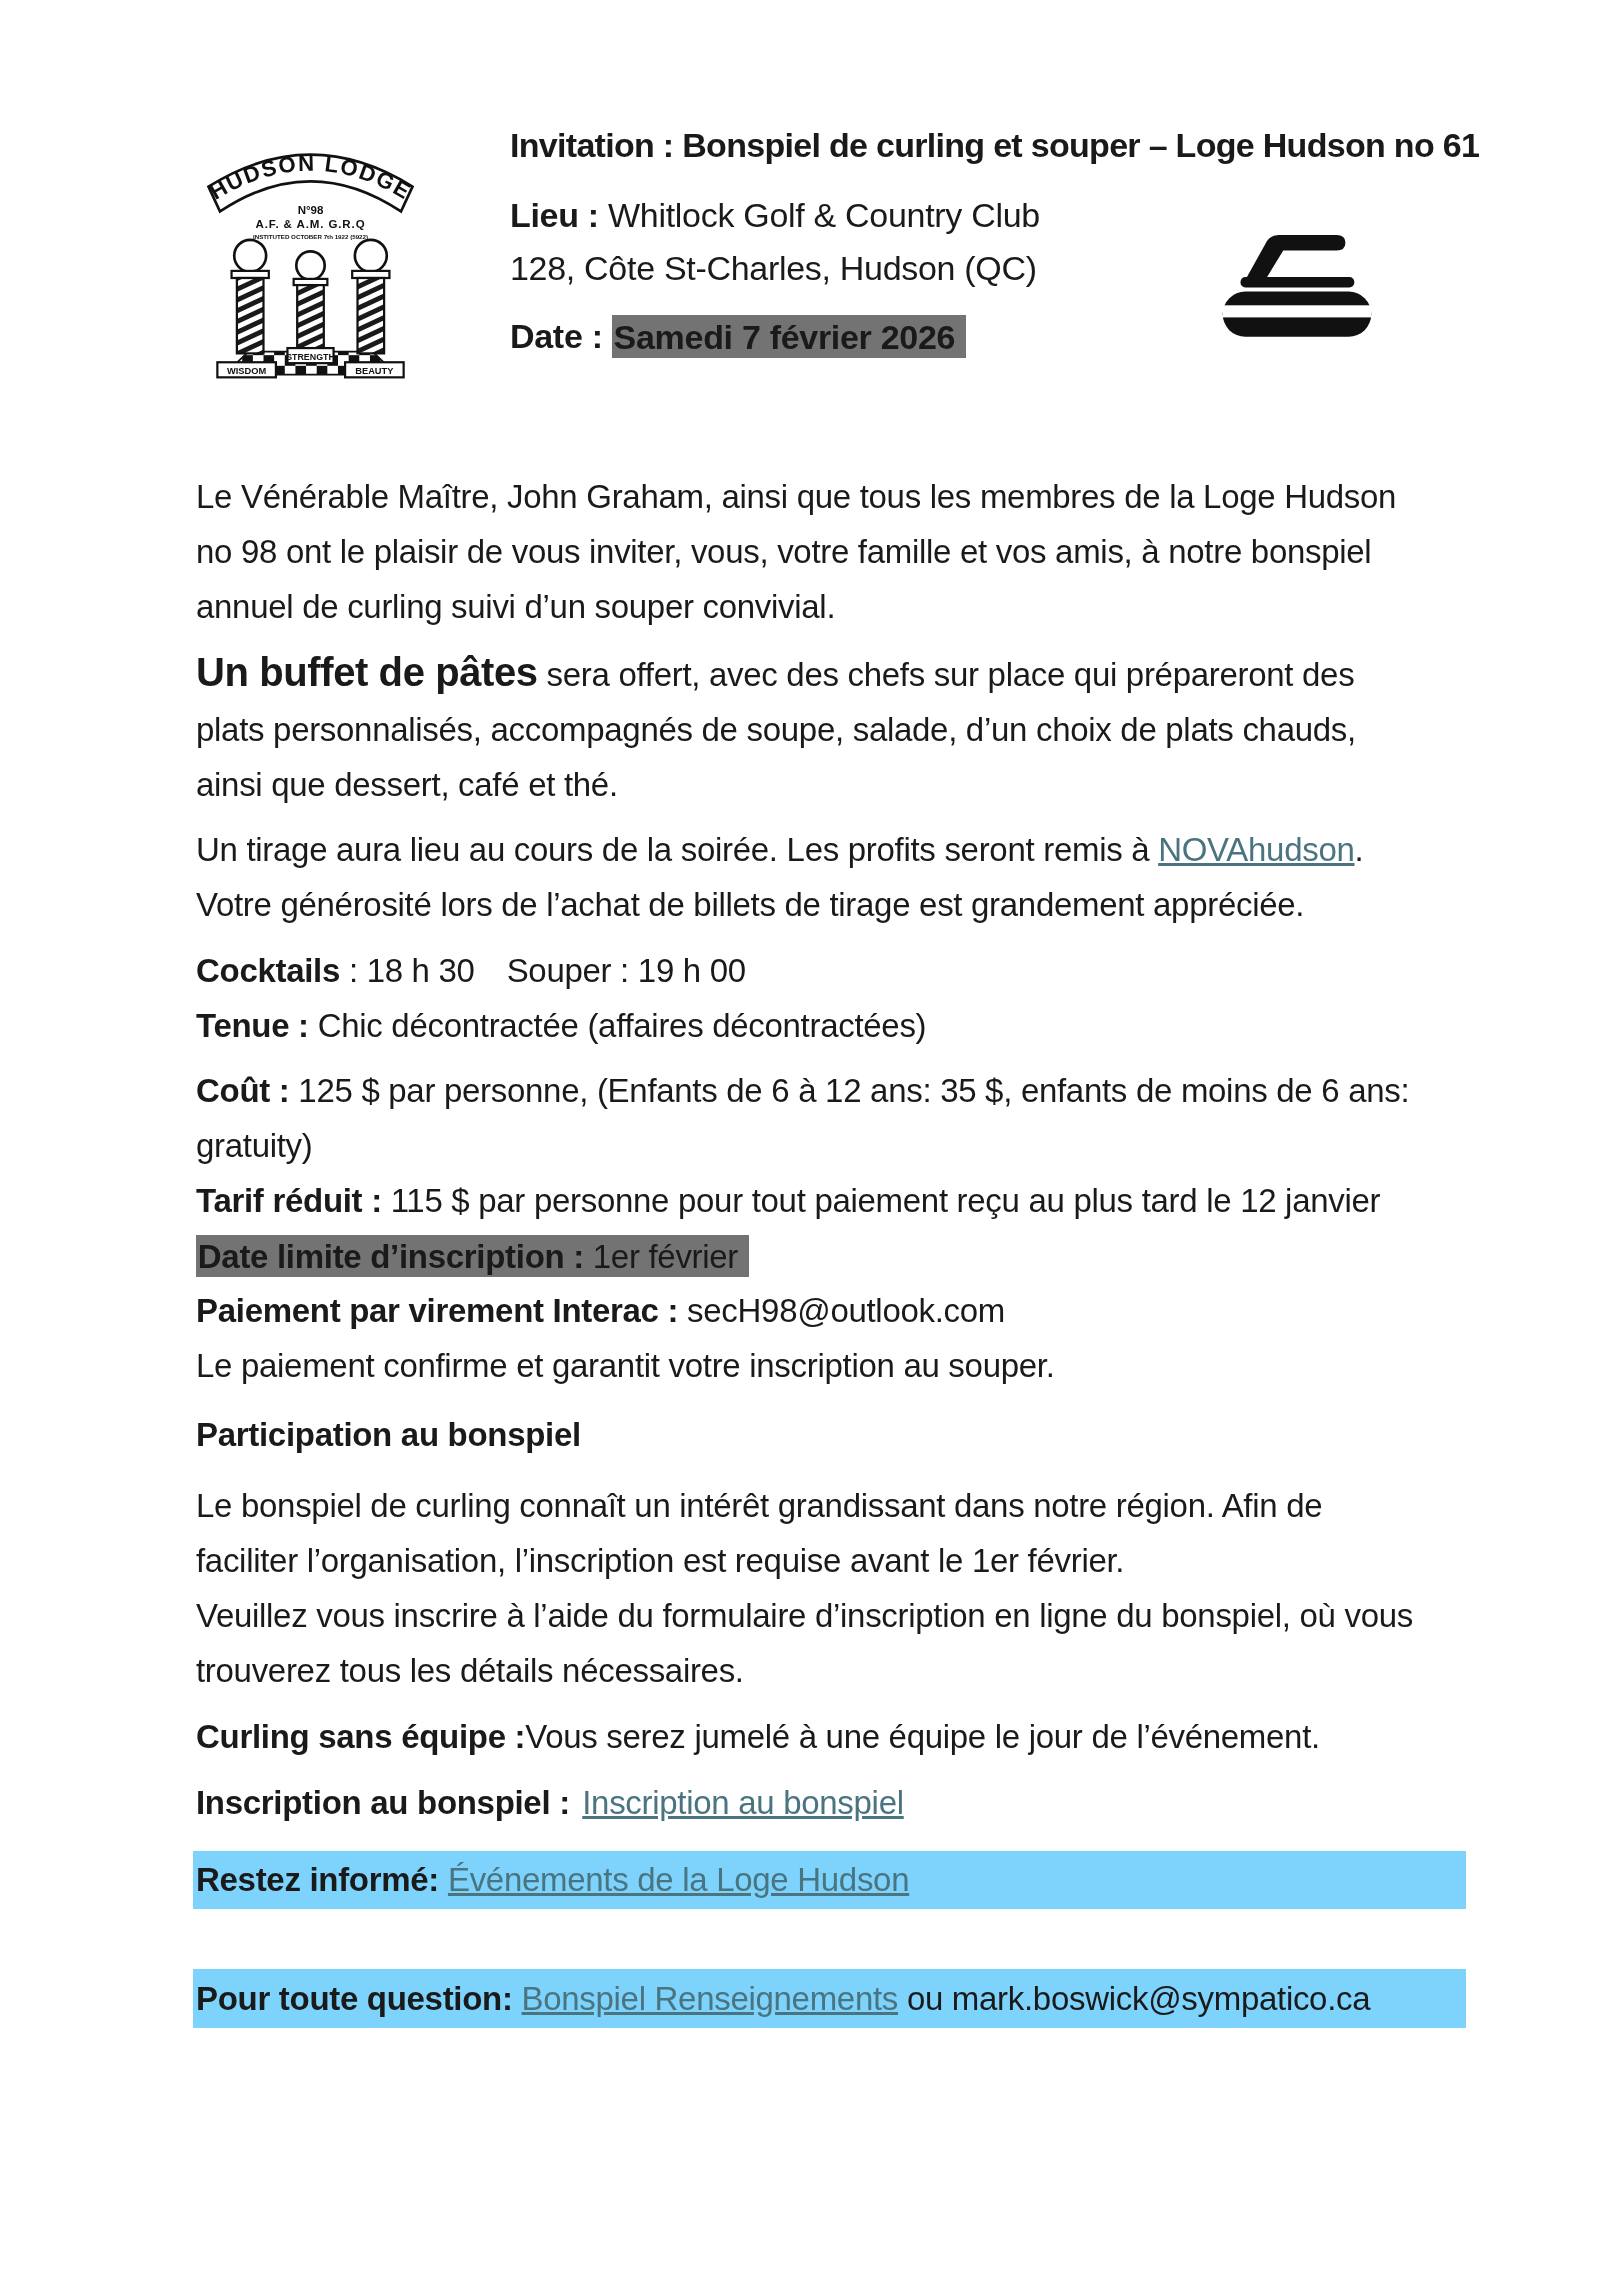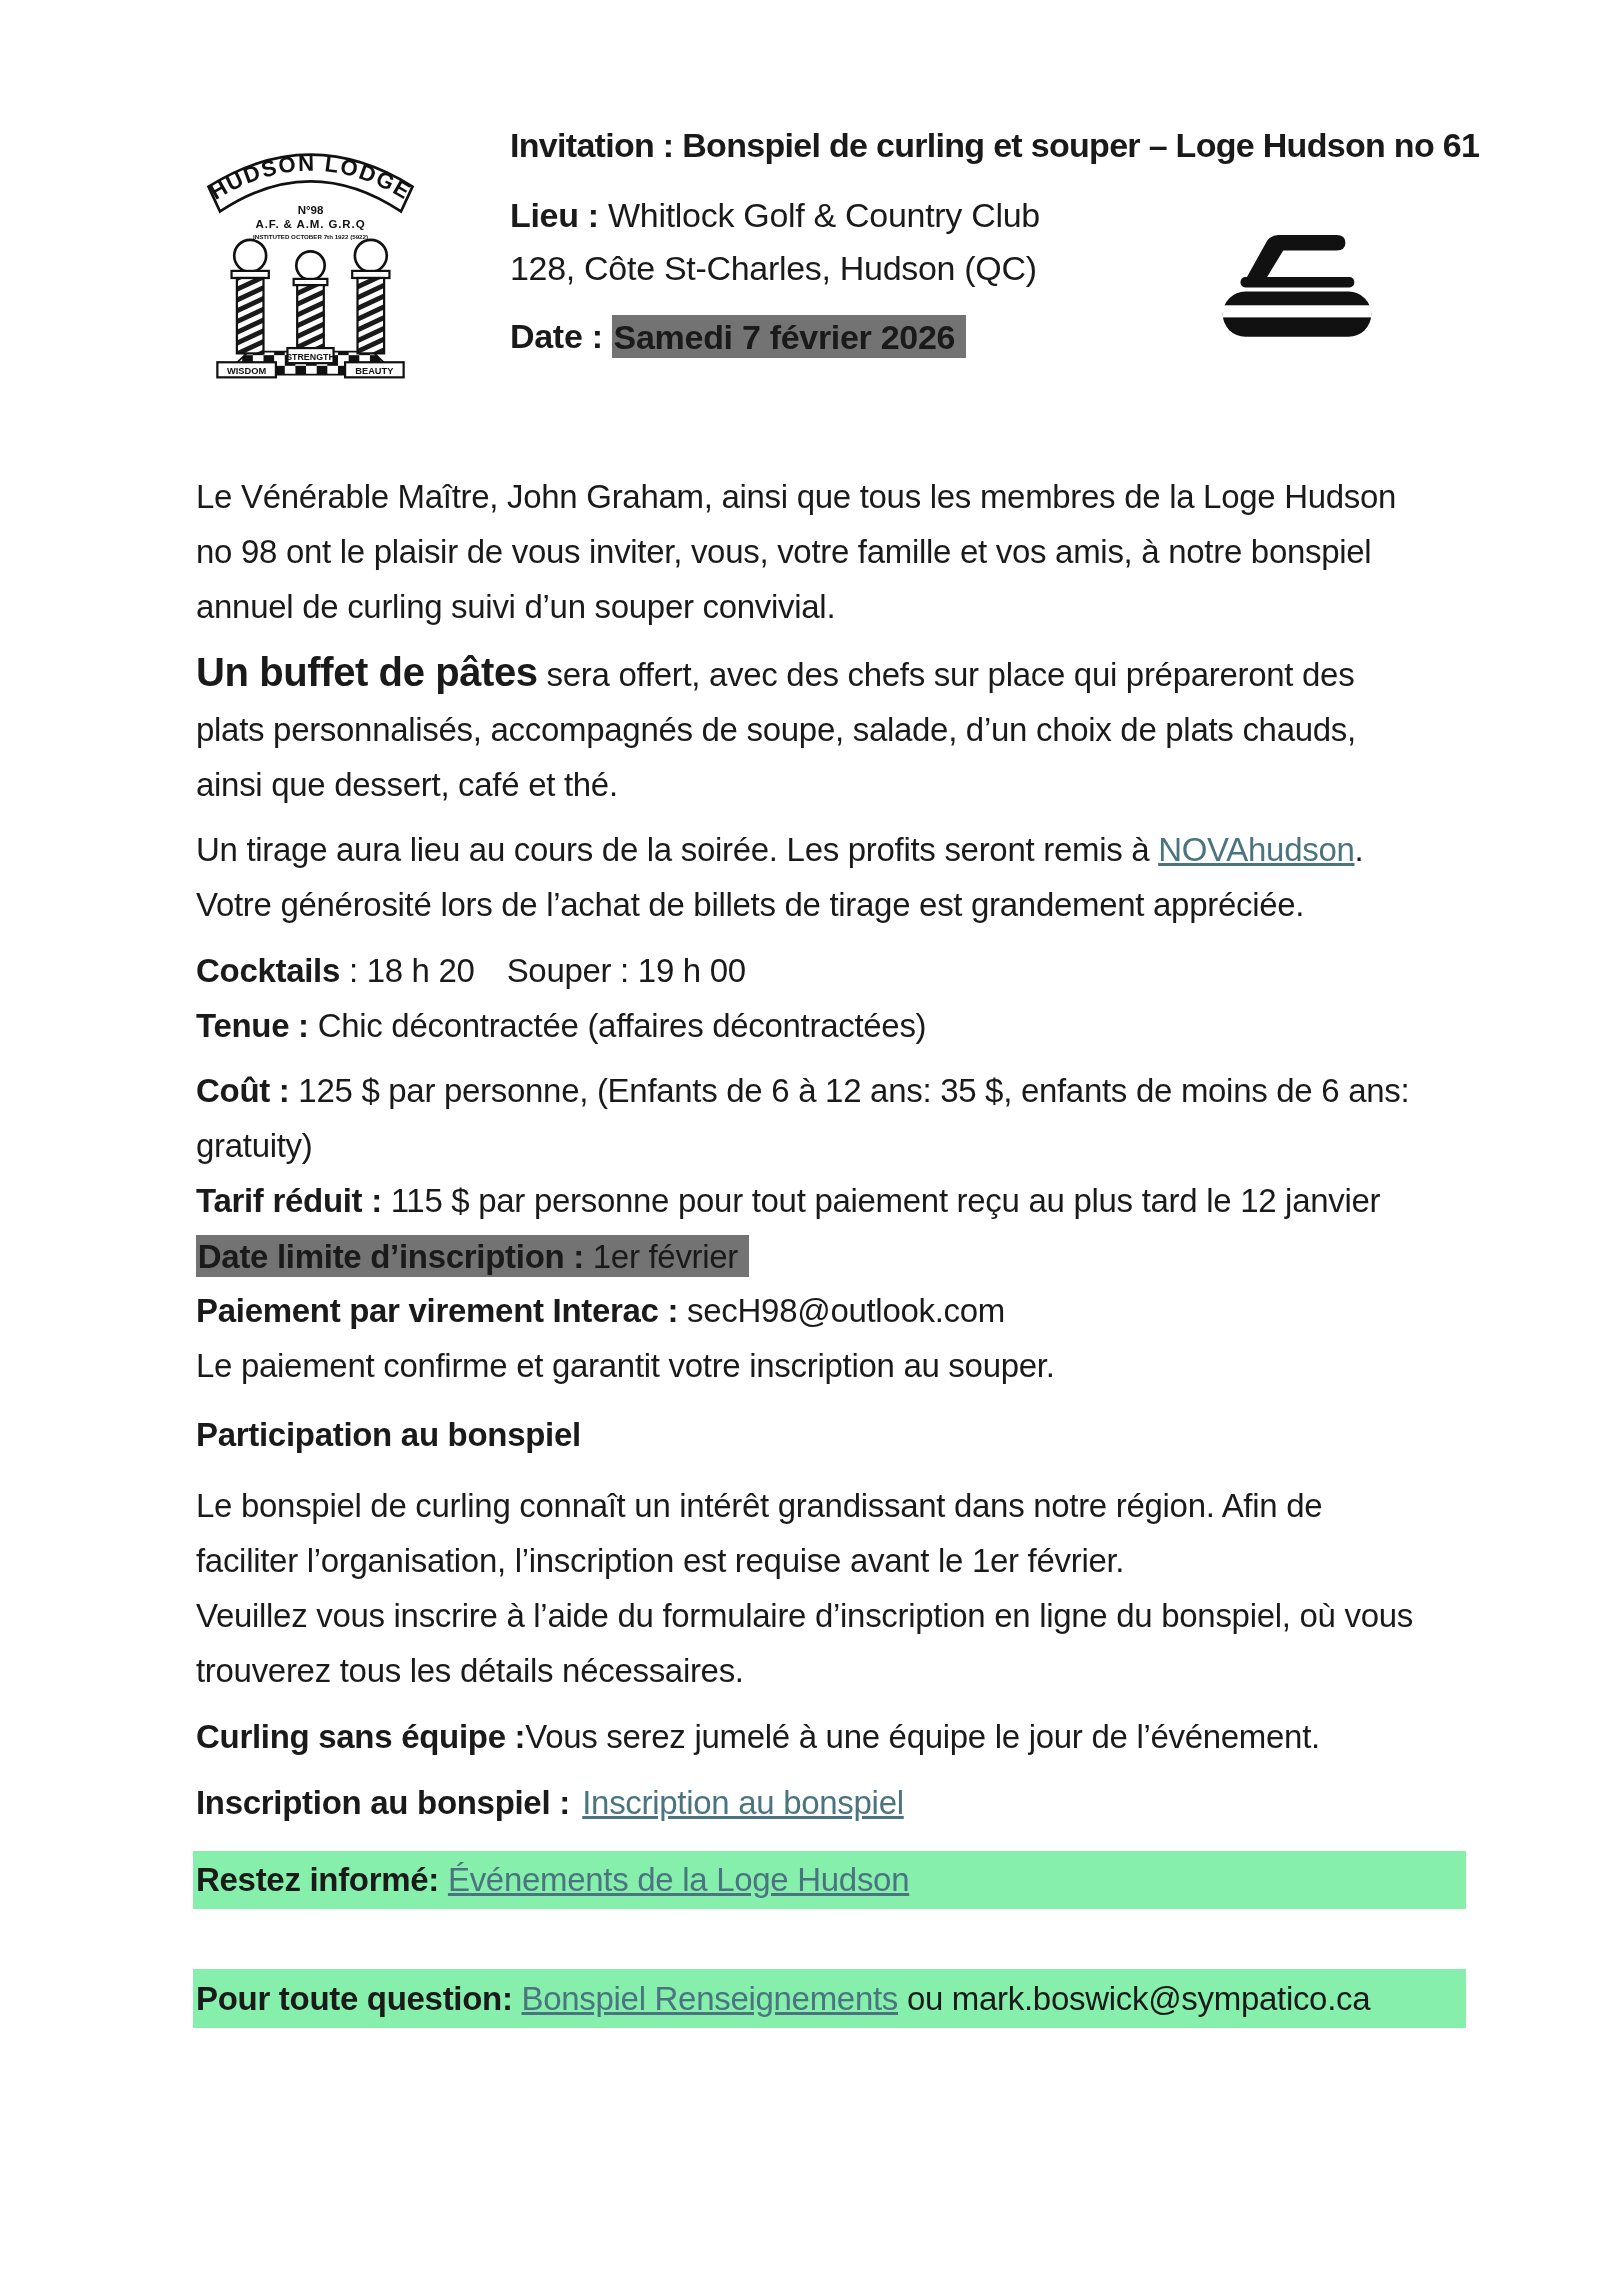--- a/index.html
+++ b/index.html
@@ -26,21 +26,21 @@
   main { position: absolute; left: 196px; top: 381px; width: 1232px; }
   main p, main .pblock { font-size: 33px; line-height: 55px; letter-spacing: -0.3px; margin: 0 0 10.6px 0; }
   .intro { margin-top: 88px !important; }
   .buffet-lead { font-size: 40px; font-weight: bold; letter-spacing: -0.4px; }
   a.link { color: #4a7480; text-decoration: underline; }
   .tabgap { display: inline-block; width: 32px; }
   .center-head { text-align: left; font-weight: bold; margin: 14px 0 16px 0 !important; }
   .insc-link { margin-left: 12.4px; }
   
   .shaded {
-    background: #86efac;
+    background: #7dd3fc;
     width: 1270px;
     margin-left: -3.5px;
     padding: 9.8px 0 9.8px 3.5px;
     font-size: 33px;
     line-height: 39px;
     letter-spacing: -0.3px;
   }
   .shaded.first { margin-top: 21px; }
   .shaded.second { margin-top: 60px; }
 </style>
@@ -113,21 +113,21 @@
 
   <main>
 
     <p class="intro">Le Vénérable Maître, John Graham, ainsi que tous les membres de la Loge Hudson no 98 ont le plaisir de vous inviter, vous, votre famille et vos amis, à notre bonspiel annuel de curling suivi d’un souper convivial.</p>
 
     <p><span class="buffet-lead">Un buffet de pâtes</span><span> sera offert, avec des chefs sur place qui prépareront des plats personnalisés, accompagnés de soupe, salade, d’un choix de plats chauds, ainsi que dessert, café et thé.</span></p>
 
     <p><span>Un tirage aura lieu au cours de la soirée. Les profits seront remis à </span><a class="link" href="#">NOVAhudson</a><span>. Votre générosité lors de l’achat de billets de tirage est grandement appréciée.</span></p>
 
     <div class="pblock">
-      <div><strong>Cocktails</strong><span> : 18 h 20</span><span class="tabgap"></span><span>Souper : 19 h 00</span></div>
+      <div><strong>Cocktails</strong><span> : 18 h 30</span><span class="tabgap"></span><span>Souper : 19 h 00</span></div>
       <div><strong>Tenue :</strong><span> Chic décontractée (affaires décontractées)</span></div>
     </div>
 
     <div class="pblock">
       <div><strong>Coût :</strong><span> 125 $ par personne, (Enfants de 6 à 12 ans: 35 $, enfants de moins de 6 ans: gratuity)</span></div>
       <div><strong>Tarif réduit :</strong><span> 115 $ par personne pour tout paiement reçu au plus tard le 12 janvier</span></div>
       <div><span class="hl"><strong>Date limite d’inscription :</strong><span> 1er février</span></span></div>
       <div><strong>Paiement par virement Interac :</strong><span> secH98@outlook.com</span></div>
       <div>Le paiement confirme et garantit votre inscription au souper.</div>
     </div>

